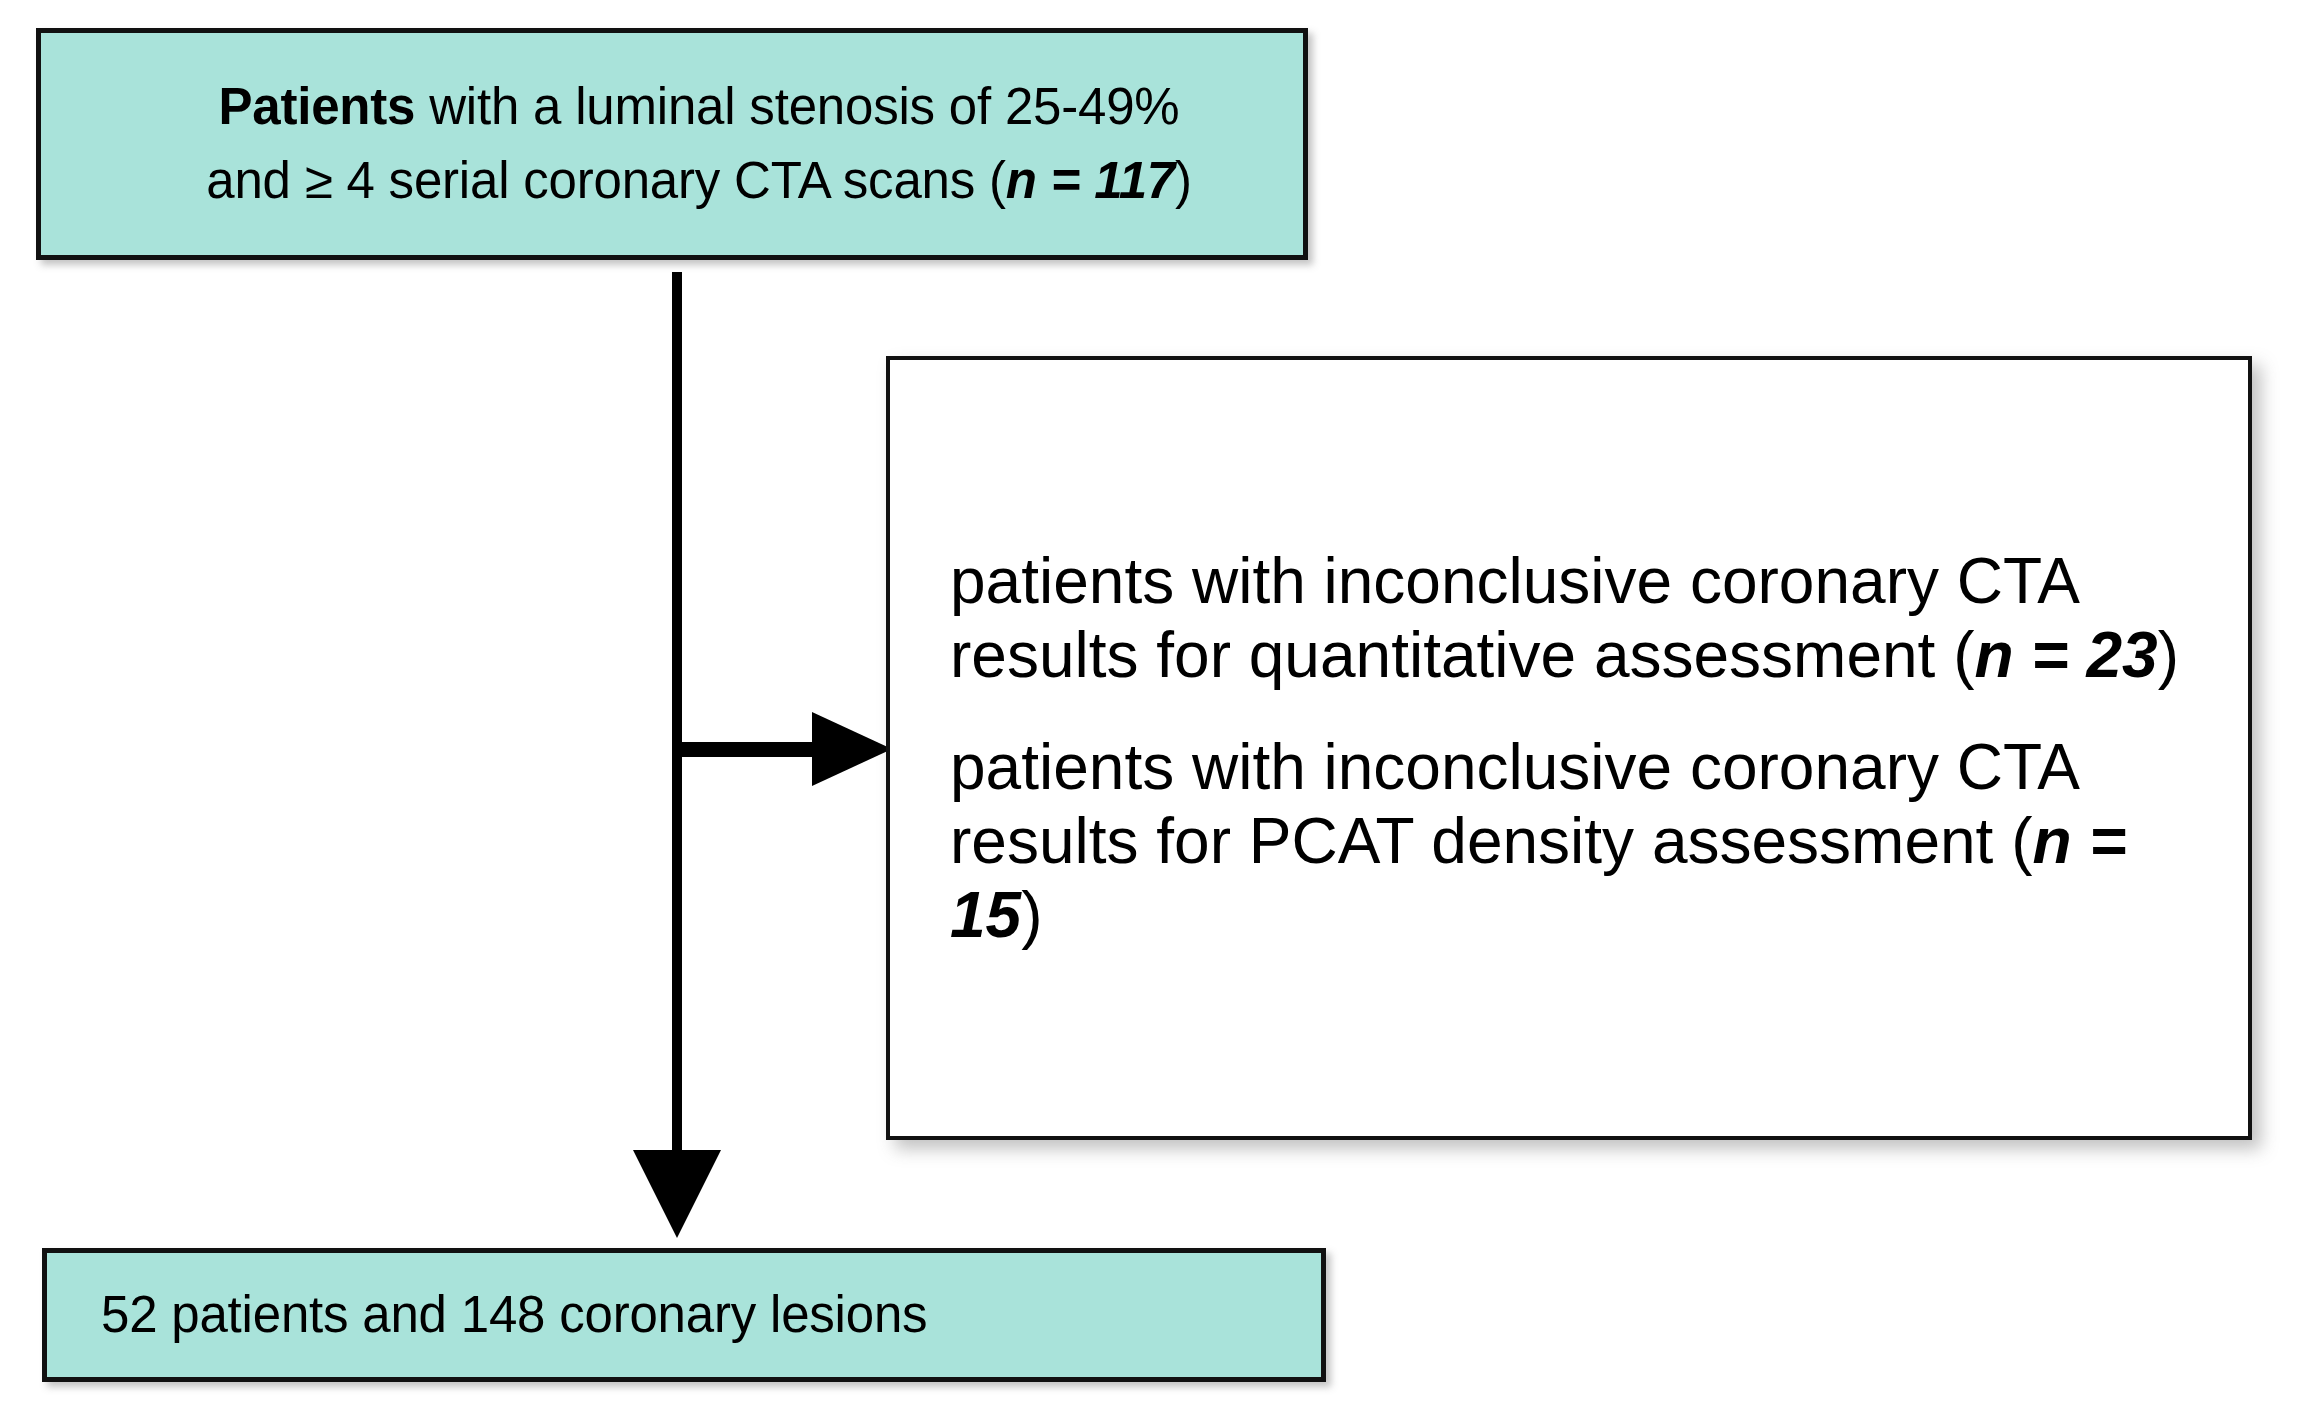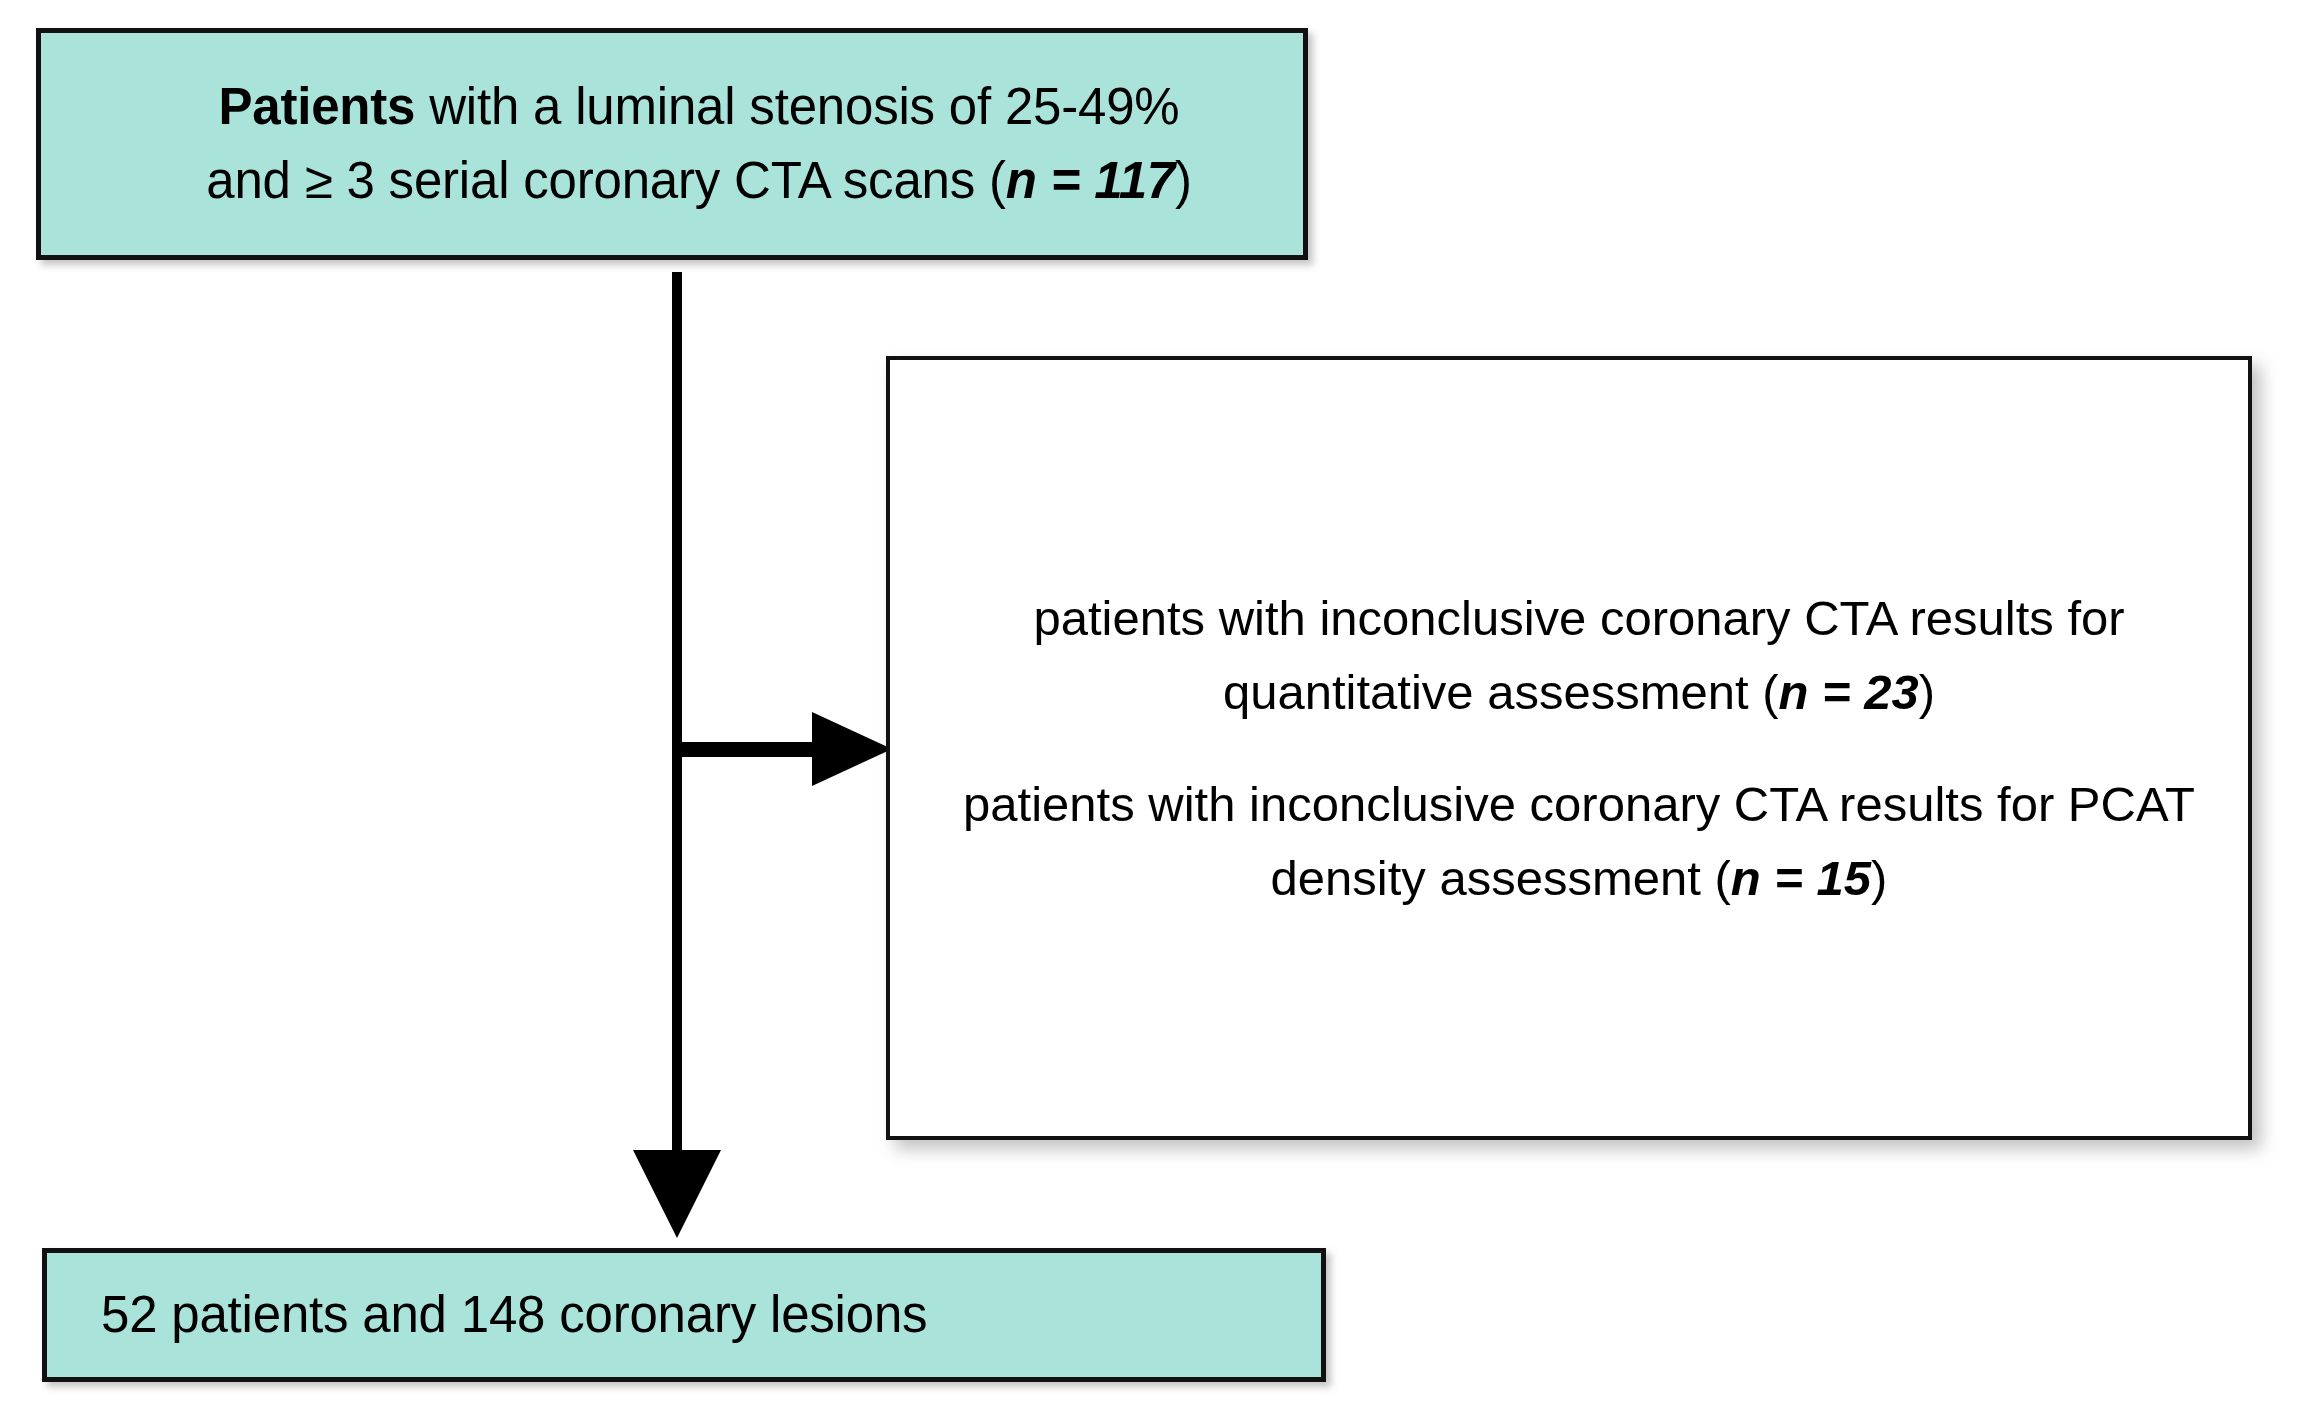--- a/index.html
+++ b/index.html
@@ -69,25 +69,24 @@
     line-height: 74px;
     padding-left: 54px;
     letter-spacing: -0.2px;
     white-space: nowrap;
   }
   .flow-line.strong { font-weight: normal; }
   b.lbl { font-weight: bold; }
   i.n { font-weight: bold; font-style: italic; }
 
   .excl-item {
-    font-size: 49px;
+    font-size: 64px;
     line-height: 74px;
     padding: 0 40px 0 60px;
     margin: 0;
-    text-align: center;
   }
   .excl-item + .excl-item { margin-top: 38px; }
 
   
   .vline {
     position: absolute;
     background: #000000;
   }
   #main-vline {
     left: 672px;
@@ -124,21 +123,21 @@
     border-top: 88px solid #000000;
   }
 </style>
 </head>
 <body>
 
 <div id="canvas">
 
   <div class="box box-teal" id="top-box">
     <div class="flow-line"><b class="lbl">Patients</b><span> with a luminal stenosis of 25-49%</span></div>
-    <div class="flow-line"><span>and ≥ 3 serial coronary CTA scans (</span><i class="n">n = 117</i><span>)</span></div>
+    <div class="flow-line"><span>and ≥ 4 serial coronary CTA scans (</span><i class="n">n = 117</i><span>)</span></div>
   </div>
 
   <div class="vline" id="main-vline"></div>
 
   <div id="branch-hline"></div>
   <div class="arrow-right"></div>
 
   <div class="box box-white" id="exclusion-box">
     <p class="excl-item"><span>patients with inconclusive coronary CTA results for quantitative assessment (</span><i class="n">n = 23</i><span>)</span></p>
     <p class="excl-item"><span>patients with inconclusive coronary CTA results for PCAT density assessment (</span><i class="n">n = 15</i><span>)</span></p>

